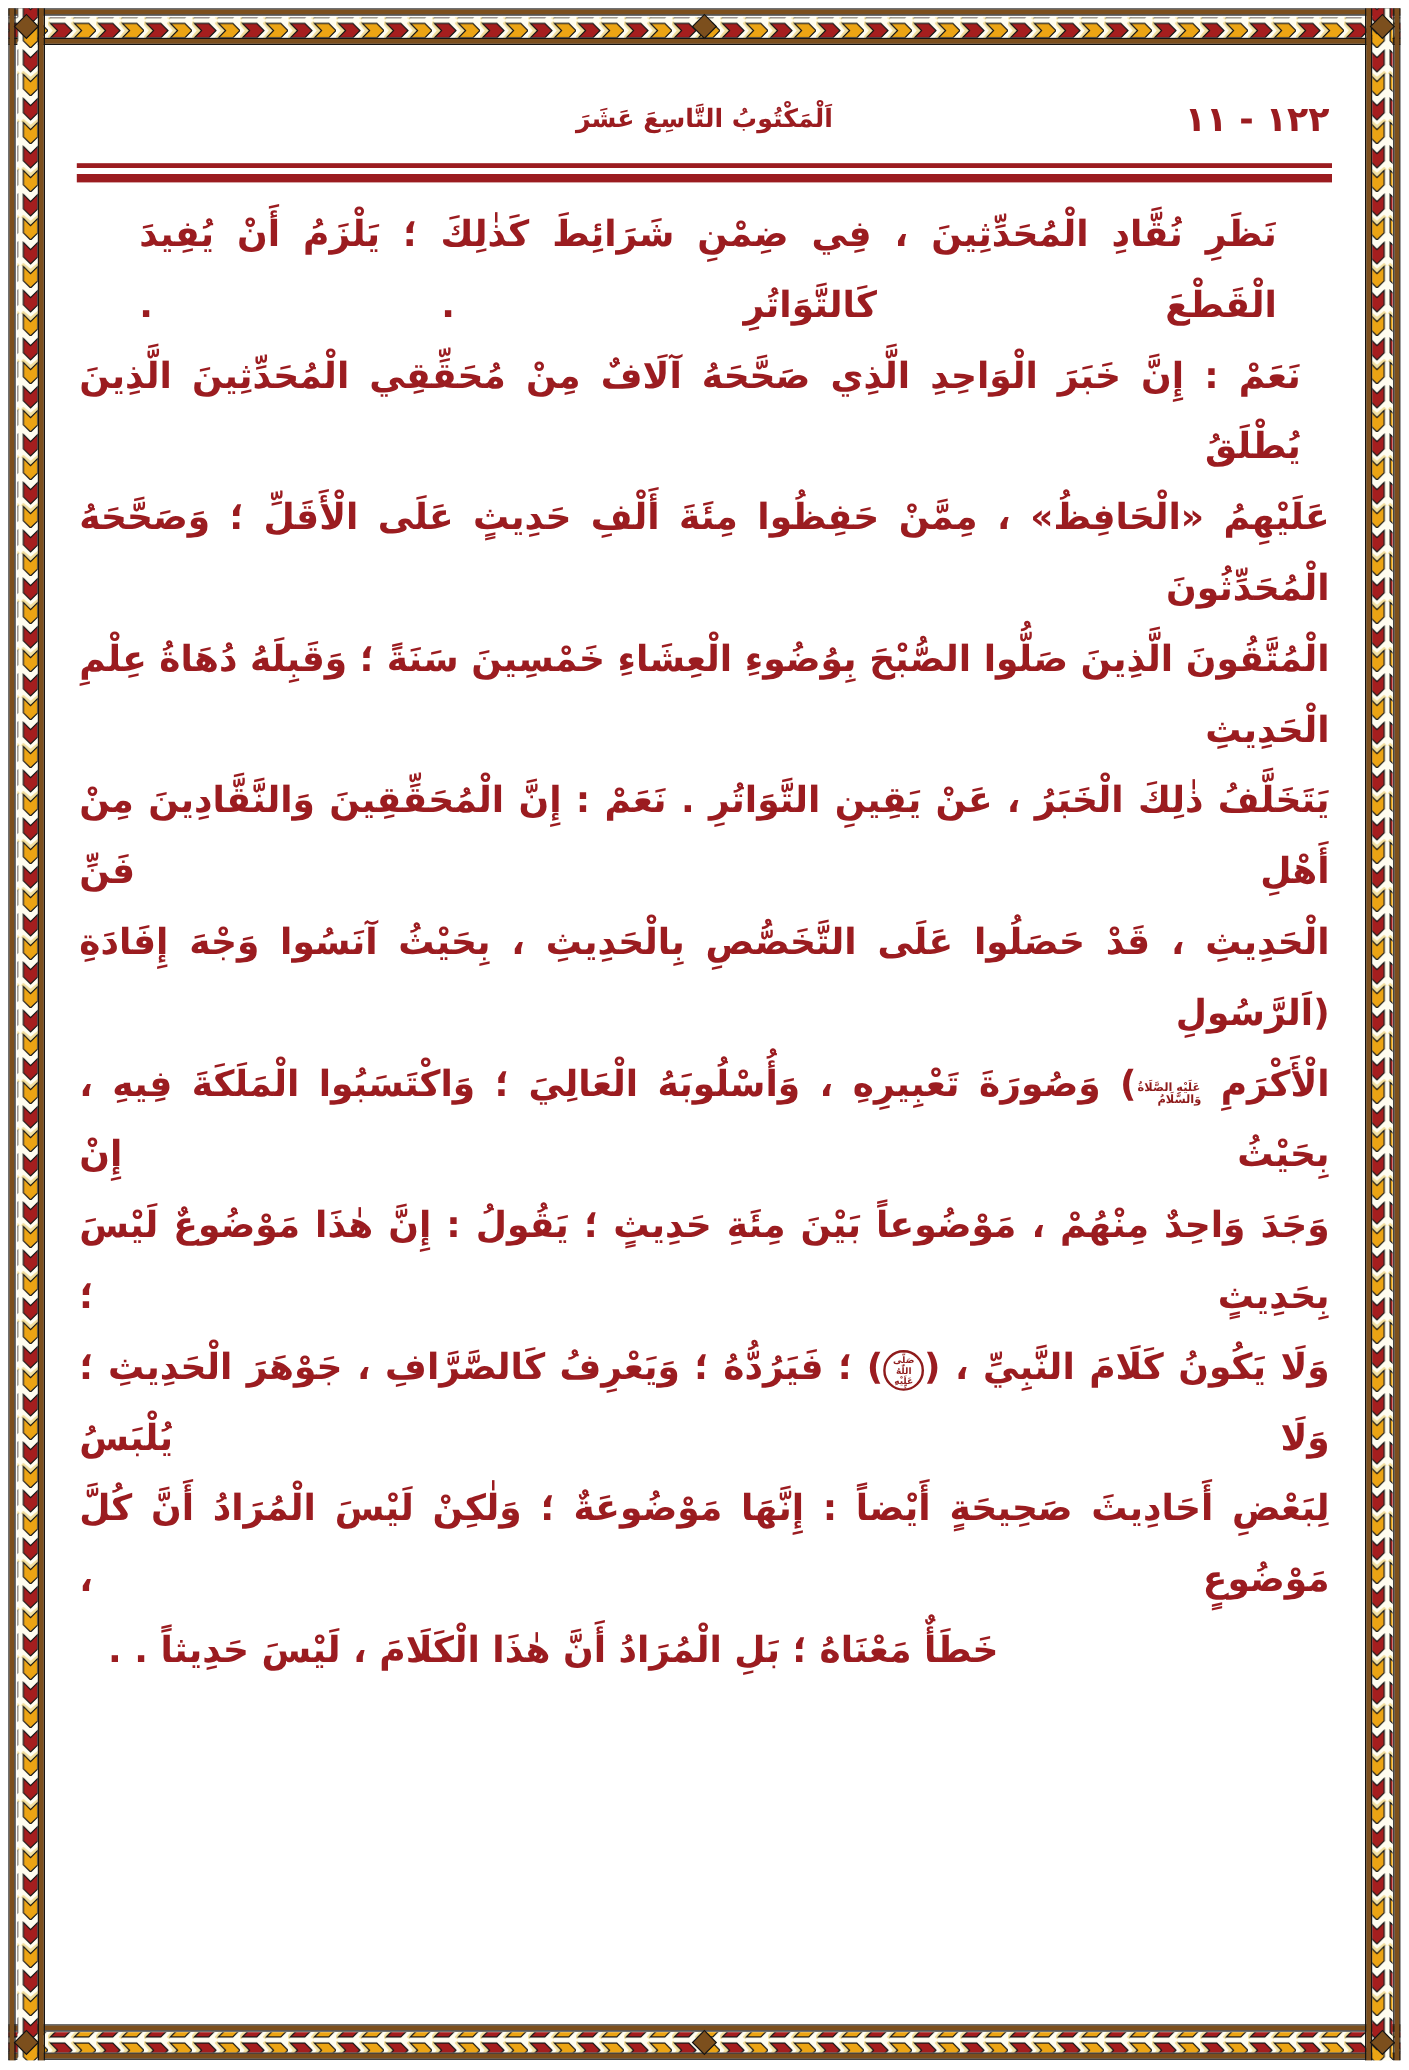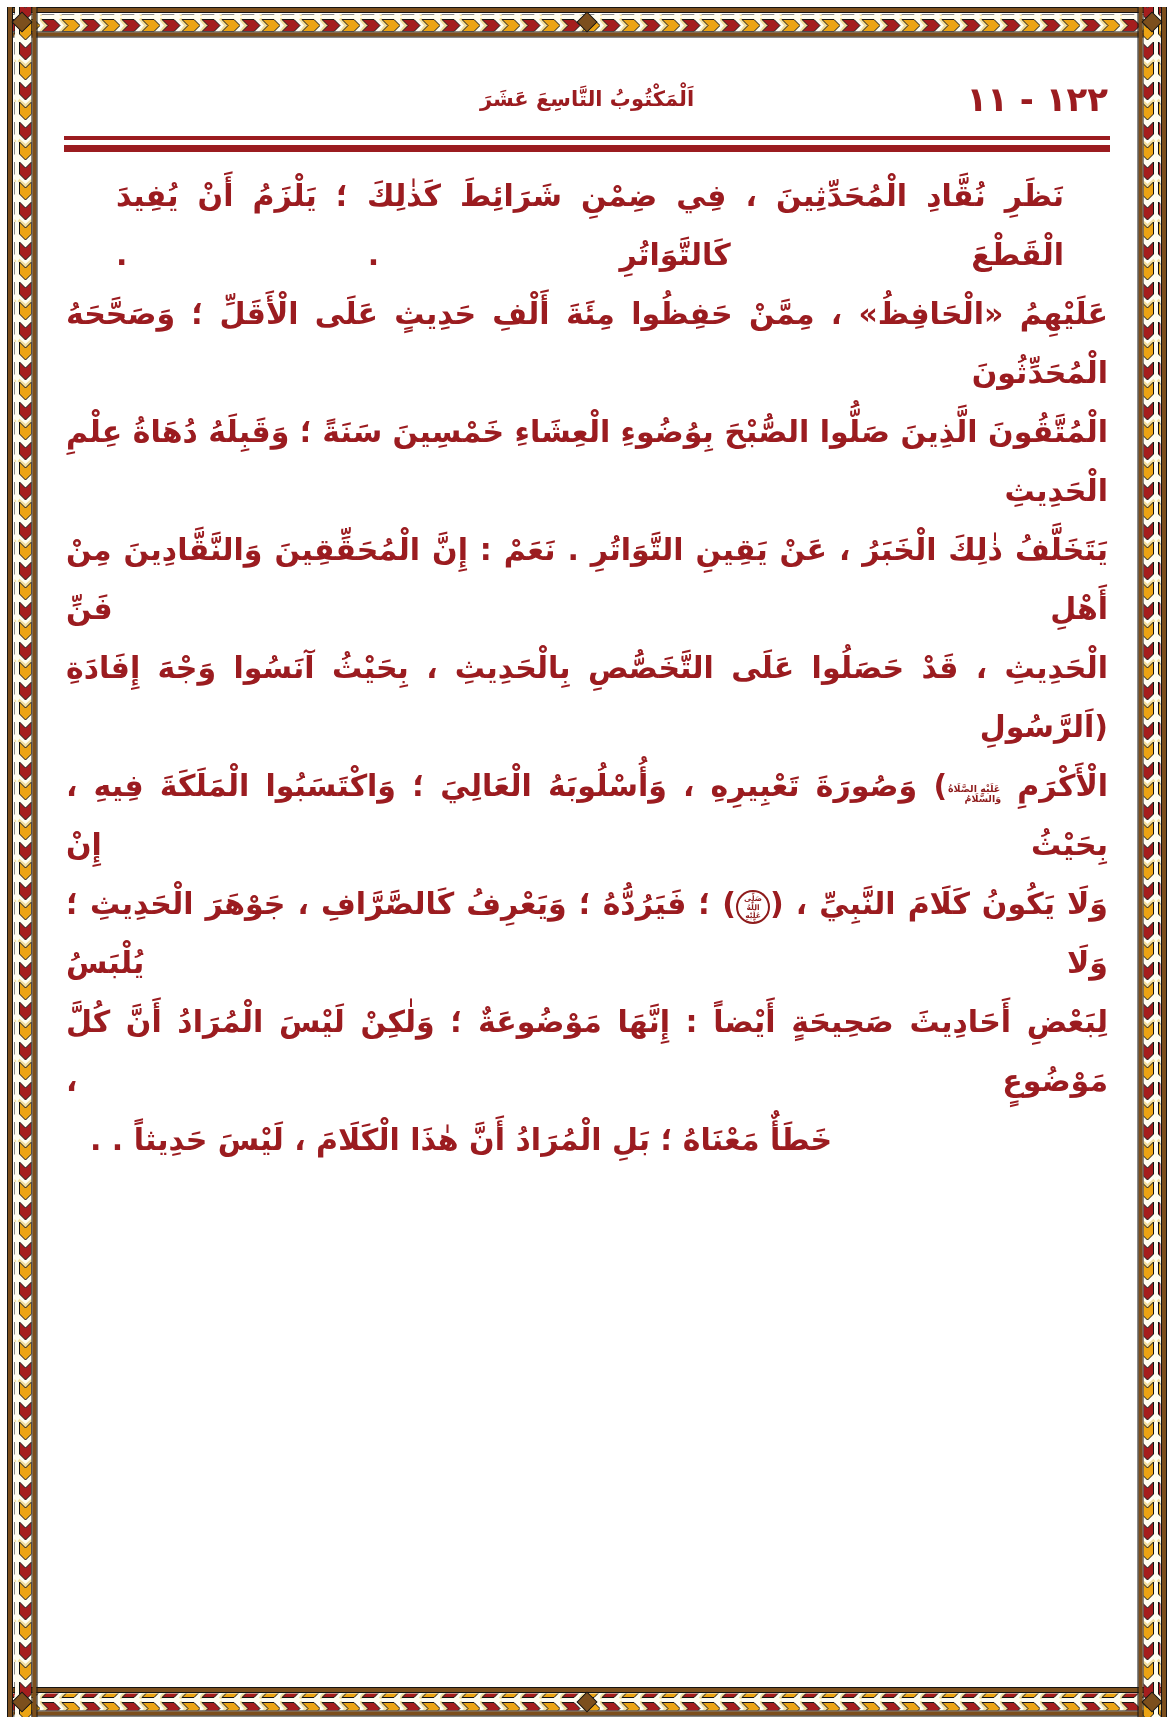--- a/index.html
+++ b/index.html
@@ -12,21 +12,21 @@
   
   .content{
     position:absolute;top:38px;bottom:38px;left:62px;right:62px;
     z-index:2;direction:rtl;color:#9b1c20;
   }
   .header{position:relative;margin-top:32px;height:58px;}
   .page-title{
     text-align:center;font-size:21px;font-weight:bold;color:#9b1c20;line-height:58px;
   }
   .page-number{
-    position:absolute;right:4px;top:0;font-size:34px;font-weight:bold;color:#9b1c20;line-height:58px;
+    position:absolute;right:4px;top:0;font-size:29px;font-weight:bold;color:#9b1c20;line-height:58px;
     letter-spacing:2px;
   }
   .rules{
     margin:8px 2px 0 2px;height:5px;
     border-top:4px solid #9b1c20;border-bottom:7px solid #9b1c20;
   }
   
   .red-block{margin-top:14px;font-weight:bold;font-size:30px;line-height:59px;color:#9b1c20;}
   .line{
     direction:rtl;text-align:justify;text-align-last:justify;
@@ -112,23 +112,25 @@
 
   <div class="header">
     <div class="page-title">اَلْمَكْتُوبُ التَّاسِعَ عَشَرَ</div>
     <div class="page-number">١٢٢ - ١١</div>
   </div>
 
   <div class="rules"></div>
 
   <div class="red-block">
     <div class="line indent-first">نَظَرِ نُقَّادِ الْمُحَدِّثِينَ ، فِي ضِمْنِ شَرَائِطَ كَذٰلِكَ ؛ يَلْزَمُ أَنْ يُفِيدَ الْقَطْعَ كَالتَّوَاتُرِ . .</div>
+    <div class="line indent-para">نَعَمْ : إِنَّ خَبَرَ الْوَاحِدِ الَّذِي صَحَّحَهُ آلَافٌ مِنْ مُحَقِّقِي الْمُحَدِّثِينَ الَّذِينَ يُطْلَقُ</div>
     <div class="line">عَلَيْهِمُ «الْحَافِظُ» ، مِمَّنْ حَفِظُوا مِئَةَ أَلْفِ حَدِيثٍ عَلَى الْأَقَلِّ ؛ وَصَحَّحَهُ الْمُحَدِّثُونَ</div>
     <div class="line">الْمُتَّقُونَ الَّذِينَ صَلُّوا الصُّبْحَ بِوُضُوءِ الْعِشَاءِ خَمْسِينَ سَنَةً ؛ وَقَبِلَهُ دُهَاةُ عِلْمِ الْحَدِيثِ</div>
     <div class="line">يَتَخَلَّفُ ذٰلِكَ الْخَبَرُ ، عَنْ يَقِينِ التَّوَاتُرِ . نَعَمْ : إِنَّ الْمُحَقِّقِينَ وَالنَّقَّادِينَ مِنْ أَهْلِ فَنِّ</div>
     <div class="line">الْحَدِيثِ ، قَدْ حَصَلُوا عَلَى التَّخَصُّصِ بِالْحَدِيثِ ، بِحَيْثُ آنَسُوا وَجْهَ إِفَادَةِ (اَلرَّسُولِ</div>
     <div class="line"><span>الْأَكْرَمِ</span> <span class="salawat-stacked">عَلَيْهِ الصَّلَاةُ وَالسَّلَامُ</span><span>) وَصُورَةَ تَعْبِيرِهِ ، وَأُسْلُوبَهُ الْعَالِيَ ؛ وَاكْتَسَبُوا الْمَلَكَةَ فِيهِ ، بِحَيْثُ إِنْ</span></div>
+    <div class="line">وَجَدَ وَاحِدٌ مِنْهُمْ ، مَوْضُوعاً بَيْنَ مِئَةِ حَدِيثٍ ؛ يَقُولُ : إِنَّ هٰذَا مَوْضُوعٌ لَيْسَ بِحَدِيثٍ ؛</div>
     <div class="line"><span>وَلَا يَكُونُ كَلَامَ النَّبِيِّ ، (</span><span class="salawat-circle">صَلَّى اللّٰهُ عَلَيْهِ وَسَلَّمَ</span><span>) ؛ فَيَرُدُّهُ ؛ وَيَعْرِفُ كَالصَّرَّافِ ، جَوْهَرَ الْحَدِيثِ ؛ وَلَا يُلْبَسُ</span></div>
     <div class="line">لِبَعْضِ أَحَادِيثَ صَحِيحَةٍ أَيْضاً : إِنَّهَا مَوْضُوعَةٌ ؛ وَلٰكِنْ لَيْسَ الْمُرَادُ أَنَّ كُلَّ مَوْضُوعٍ ،</div>
     <div class="line end-left">خَطَأٌ مَعْنَاهُ ؛ بَلِ الْمُرَادُ أَنَّ هٰذَا الْكَلَامَ ، لَيْسَ حَدِيثاً . .</div>
   </div>
 
 </div>
 
 </body></html>

